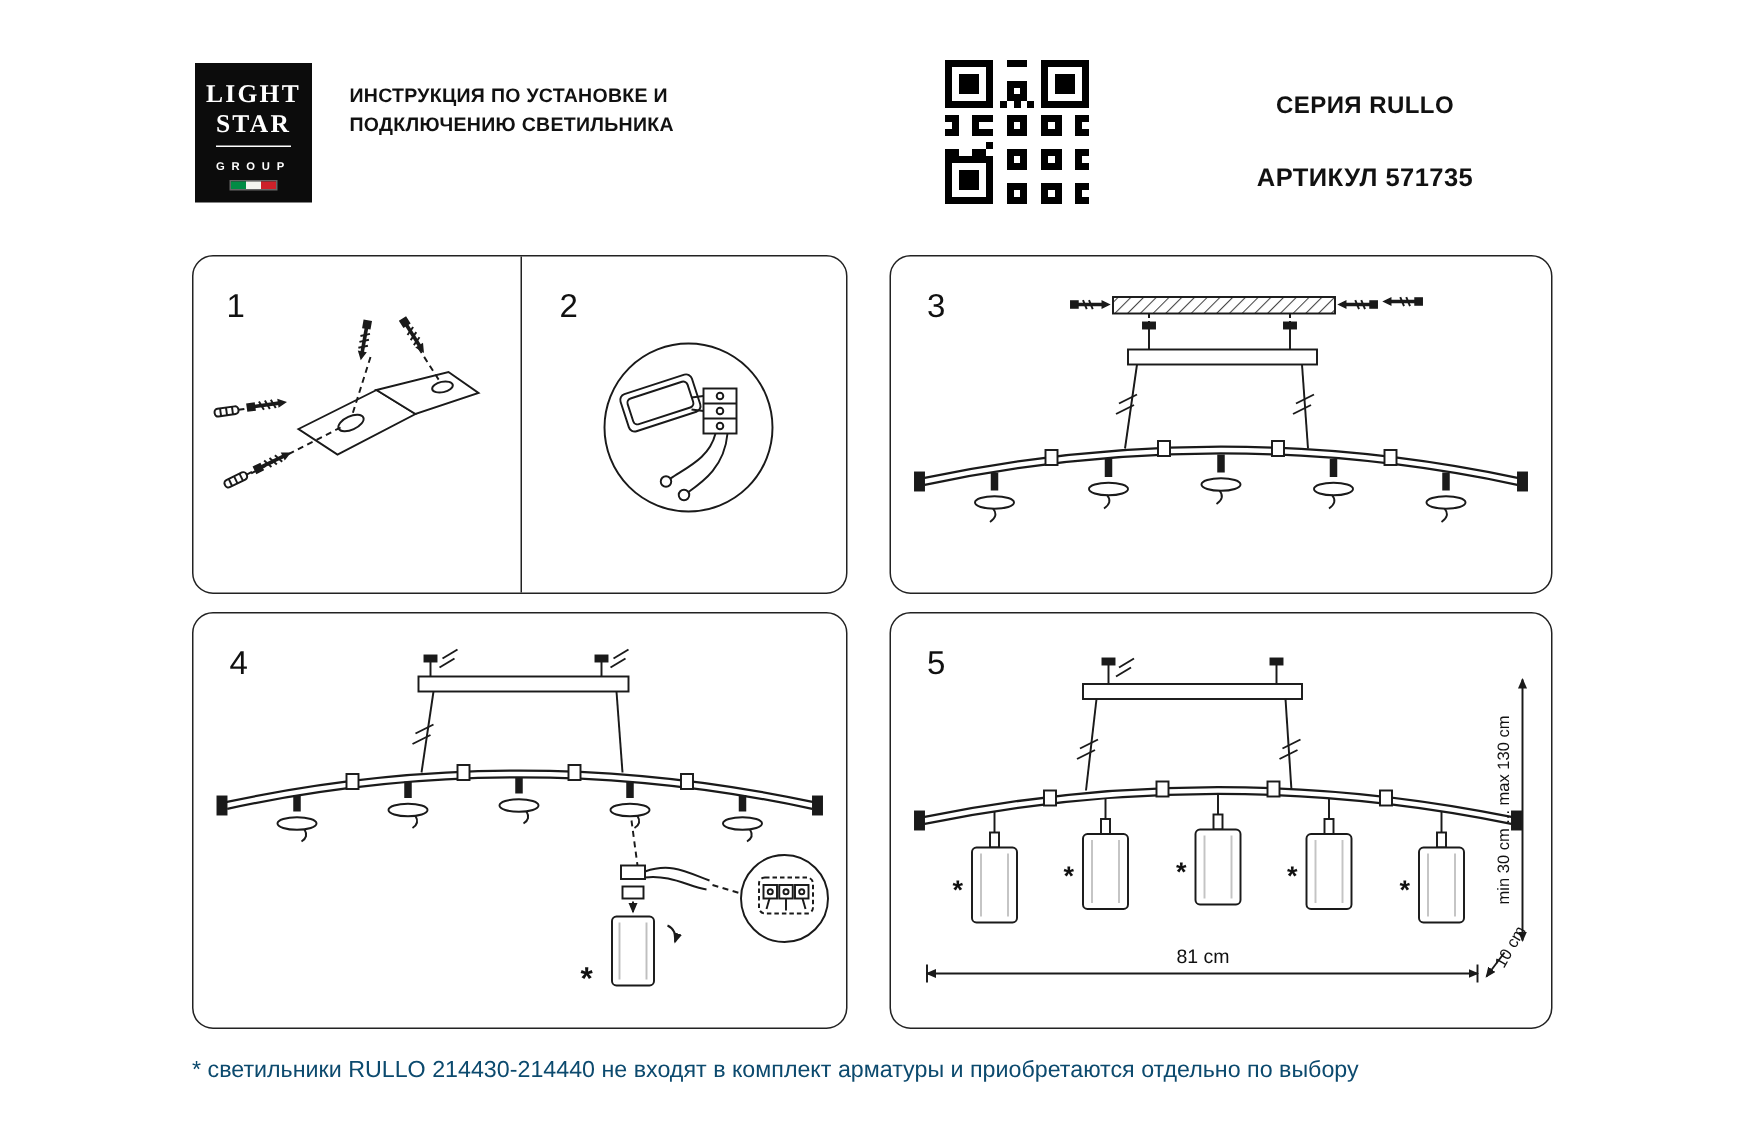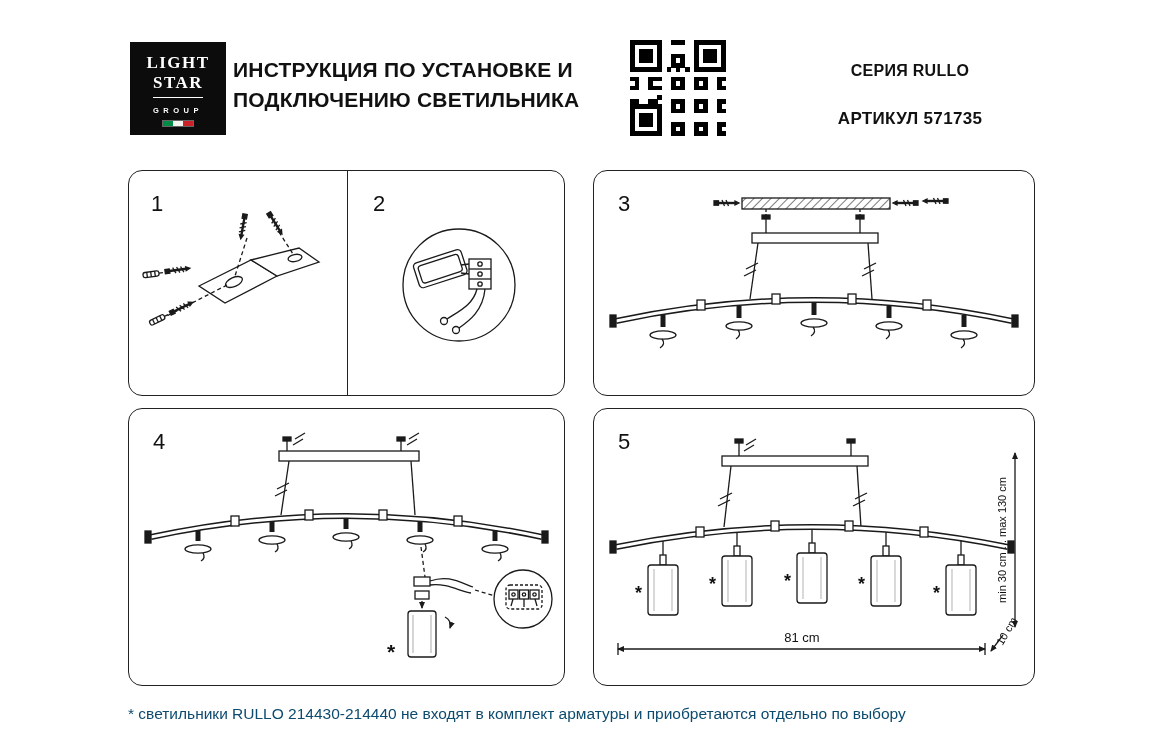--- a/index.html
+++ b/index.html
@@ -1,30 +1,30 @@
 <!DOCTYPE html>
 <html><head>
 <meta charset="utf-8">
 <style>
   html,body{margin:0;padding:0;background:#fff;}
   .page{position:relative;width:1169px;height:750px;background:#fff;overflow:hidden;
         font-family:"Liberation Sans",sans-serif;color:#111;}
 
   
-  .logo{position:absolute;left:130px;top:42px;width:96px;height:93px;background:#0c0c0c;
+  .logo{position:absolute;left:130px;top:42px;width:78px;height:93px;background:#0c0c0c;
         color:#fff;text-align:center;box-sizing:border-box;padding-top:11px;}
   .logo .big{font-family:"Liberation Serif",serif;font-weight:700;font-size:17px;
              letter-spacing:1.5px;line-height:1.18;}
   .logo .rule{width:50px;height:1px;background:#fff;margin:4px auto 0;}
   .logo .grp{font-size:7.5px;letter-spacing:4.5px;margin-top:8px;font-weight:bold;}
   .logo .flag{display:flex;width:30px;height:5px;margin:5px auto 0;border:1px solid #666;}
   .logo .flag span{flex:1;}
   .fg1{background:#008C45}.fg2{background:#F4F5F0}.fg3{background:#CD212A}
 
-  .title{position:absolute;left:233px;top:55px;font-size:21px;font-weight:700;
+  .title{position:absolute;left:233px;top:55px;font-size:13px;font-weight:700;
          line-height:1.45;letter-spacing:.2px;}
   .qr{position:absolute;left:630px;top:40px;width:96px;height:96px;}
   .meta{position:absolute;left:794px;top:62px;width:232px;text-align:center;}
   .meta .series{font-size:16px;font-weight:700;letter-spacing:.3px;}
   .meta .article{font-size:17px;font-weight:700;margin-top:29px;letter-spacing:.3px;}
 
   
   .panel{position:absolute;border:1.4px solid #222;border-radius:14px;background:#fff;box-sizing:border-box;}
   #panel12{left:128px;top:170px;width:437px;height:226px;}
   #panel3 {left:593px;top:170px;width:442px;height:226px;}

